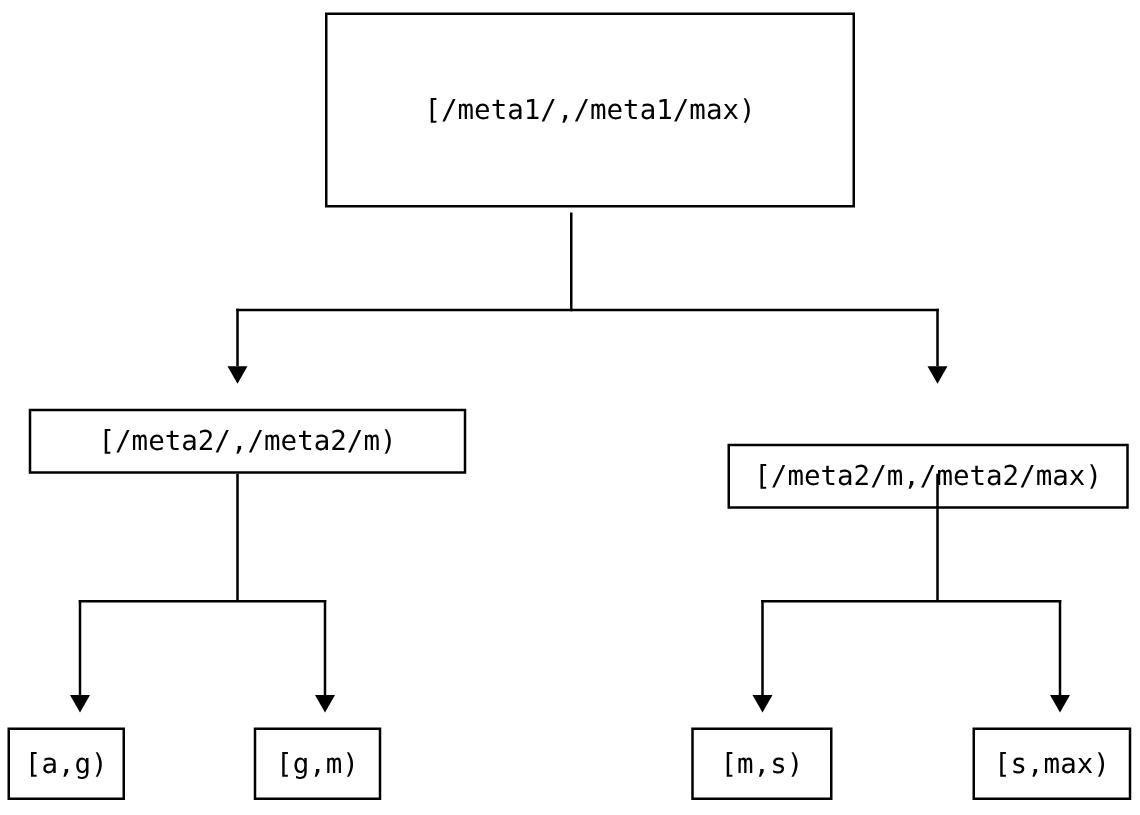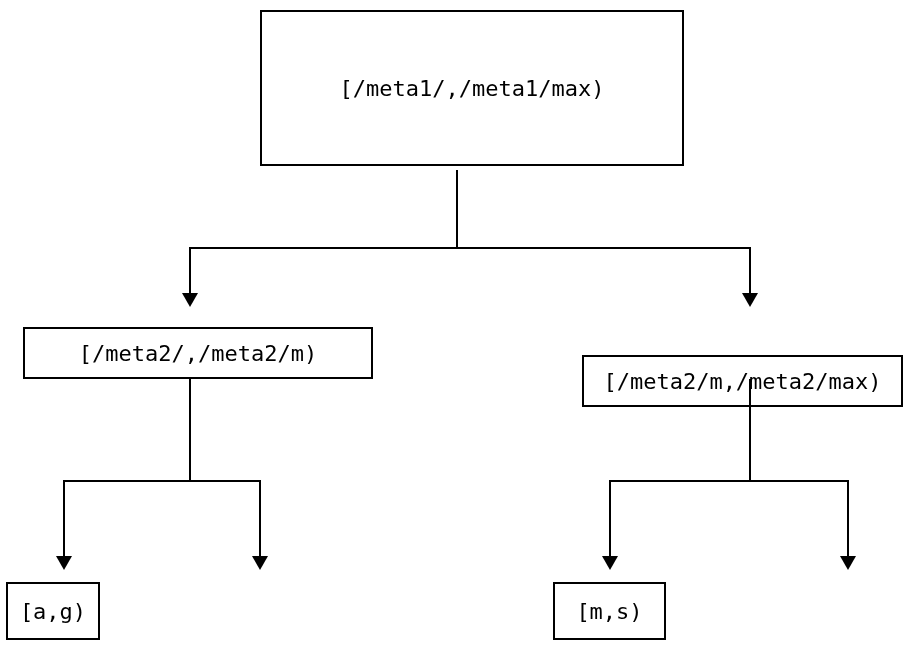--- a/index.html
+++ b/index.html
@@ -85,25 +85,31 @@
   </div>
 
   <div class="node" id="node-right">
     <span>[/meta2/m,/meta2/max)</span>
   </div>
 
   <div class="node" id="leaf-0">
     <span>[a,g)</span>
   </div>
 
+  <div class="node" id="leaf-1">
+    <span>[g,m)</span>
+  </div>
 
   <div class="node" id="leaf-2">
     <span>[m,s)</span>
   </div>
 
+  <div class="node" id="leaf-3">
+    <span>[s,max)</span>
+  </div>
 
   <div class="line" id="trunk-root"></div>
   <div class="line" id="branch-h"></div>
   <div class="line" id="branch-v-left"></div>
   <div class="line" id="branch-v-right"></div>
   <div class="arrow-down" id="arrow-mid-left"></div>
   <div class="arrow-down" id="arrow-mid-right"></div>
 
   <div class="line" id="trunk-left"></div>
   <div class="line" id="sub-h-left"></div>

